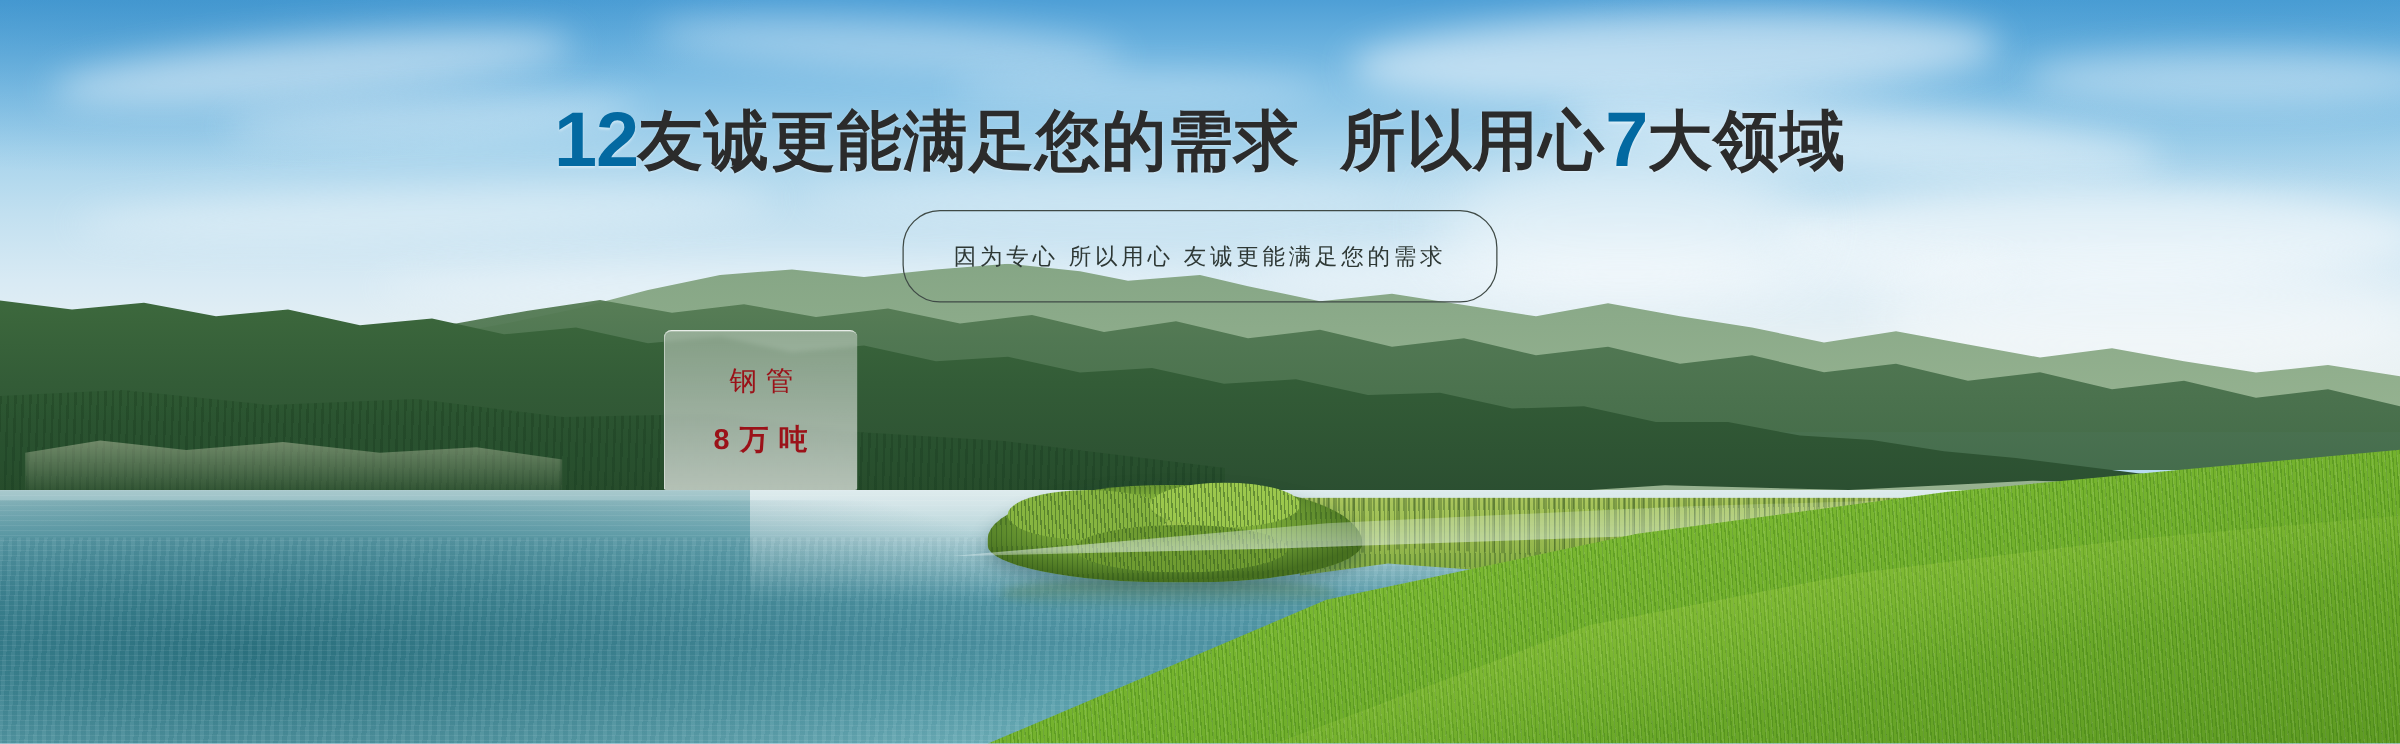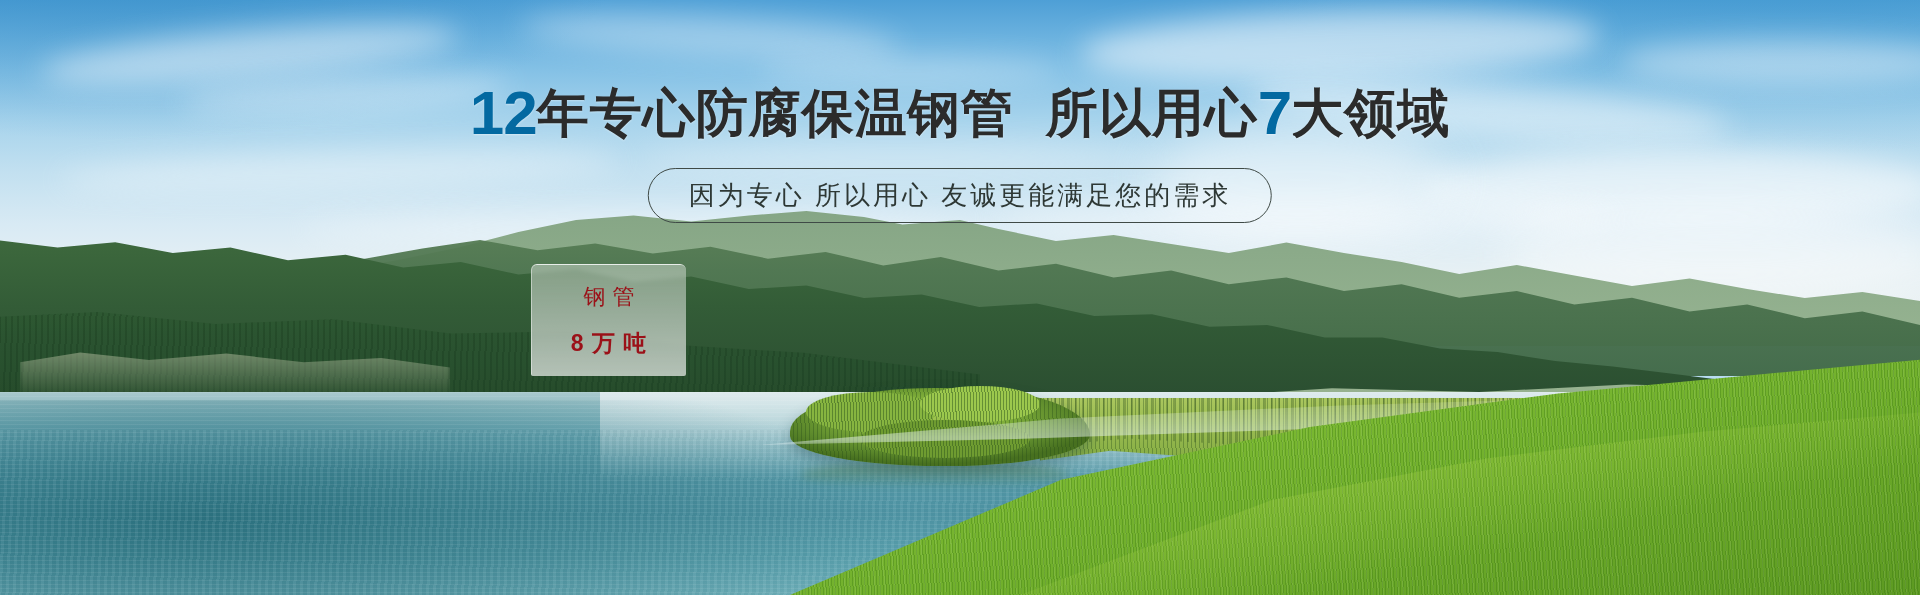--- a/index.html
+++ b/index.html
@@ -268,38 +268,38 @@
     font-weight:bold;
     letter-spacing:1px;
     text-shadow:0 1px 2px rgba(255,255,255,.35);
   }
   .hl-gap { display:inline-block; width:32px; }
 
   
   .subtitle-pill {
     position:absolute; left:50%; top:168px;
     transform:translateX(-50%);
-    padding:9px 40px;
+    padding:24px 40px;
     border:1.6px solid #3f4a46;
     border-radius:30px;
-    font-size:26px;
+    font-size:18px;
     color:#2e3835;
     letter-spacing:3px;
     white-space:nowrap;
     background:transparent;
   }
 
   
   .cards {
     position:absolute; left:531px; top:264px;
     display:flex;
     gap:5px;
   }
   .card {
-    width:155px; height:112px;
+    width:155px; height:128px;
     background:linear-gradient(to bottom, rgba(255,255,255,.38) 0%, rgba(255,255,255,.50) 45%, rgba(255,255,255,.66) 100%);
     border-radius:6px 6px 2px 2px;
     border-top:1px solid rgba(255,255,255,.62);
     border-left:1px solid rgba(255,255,255,.45);
     backdrop-filter:blur(2px);
     display:flex;
     flex-direction:column;
     align-items:center;
     justify-content:center;
     gap:16px;
@@ -369,21 +369,21 @@
   <div class="island-tuft it1"></div>
   <div class="island-tuft it2"></div>
   <div class="island-tuft it3"></div>
 
   <div class="shore-foam"></div>
   <div class="grass-fg"></div>
   <div class="grass-fg-light"></div>
   <div class="grass-edge"></div>
 
   <div class="headline">
-    <span class="hl-red">12</span><span class="hl-dark">年专心防腐保温钢管</span><span class="hl-gap"></span><span class="hl-dark">所以用心</span><span class="hl-red">7</span><span class="hl-dark">大领域</span>
+    <span class="hl-red">12</span><span class="hl-dark">友诚更能满足您的需求</span><span class="hl-gap"></span><span class="hl-dark">所以用心</span><span class="hl-red">7</span><span class="hl-dark">大领域</span>
   </div>
 
   <div class="subtitle-pill">因为专心 所以用心  友诚更能满足您的需求</div>
 
   <div class="cards">
 
     <div class="card">
       <div class="card-label">钢管</div>
       <div class="card-value"><span>8 万 吨</span></div>
     </div>

